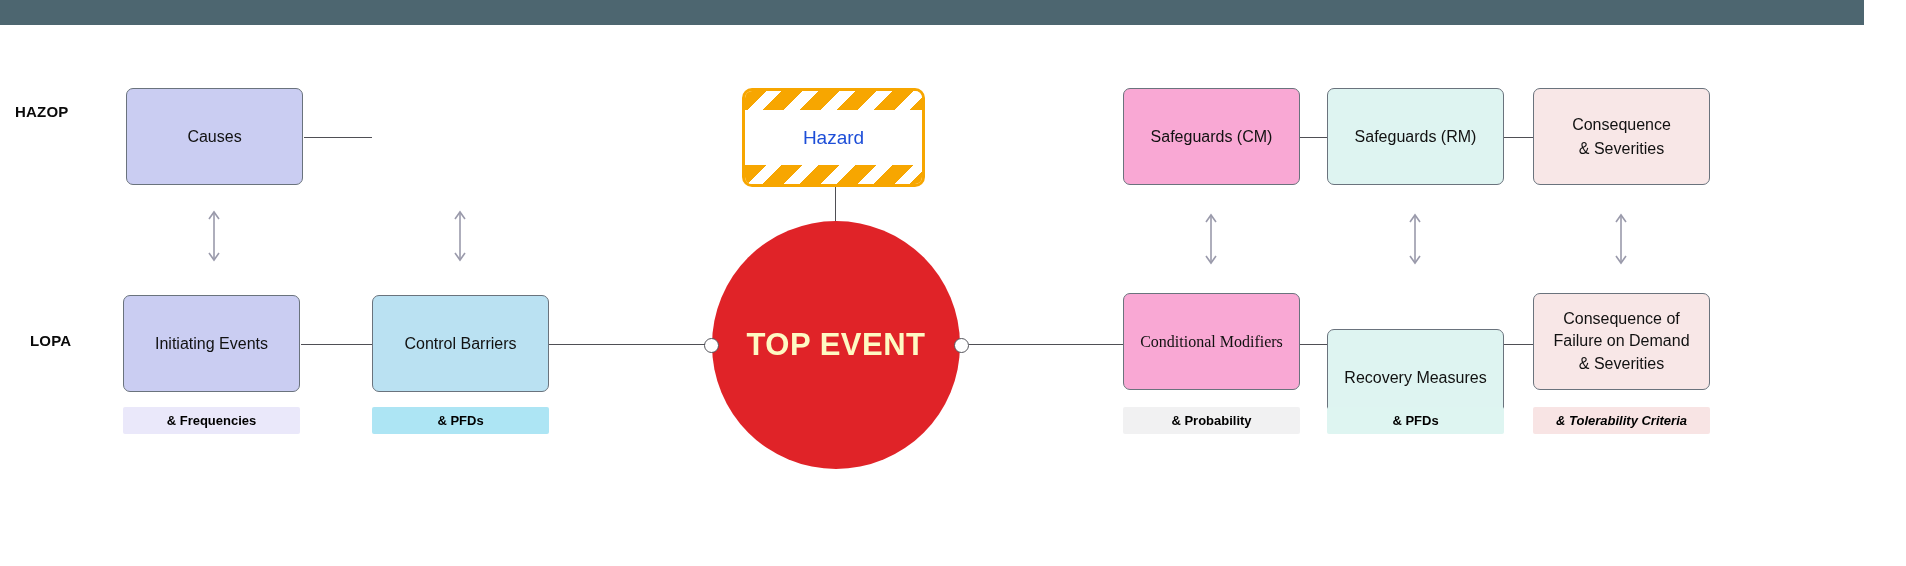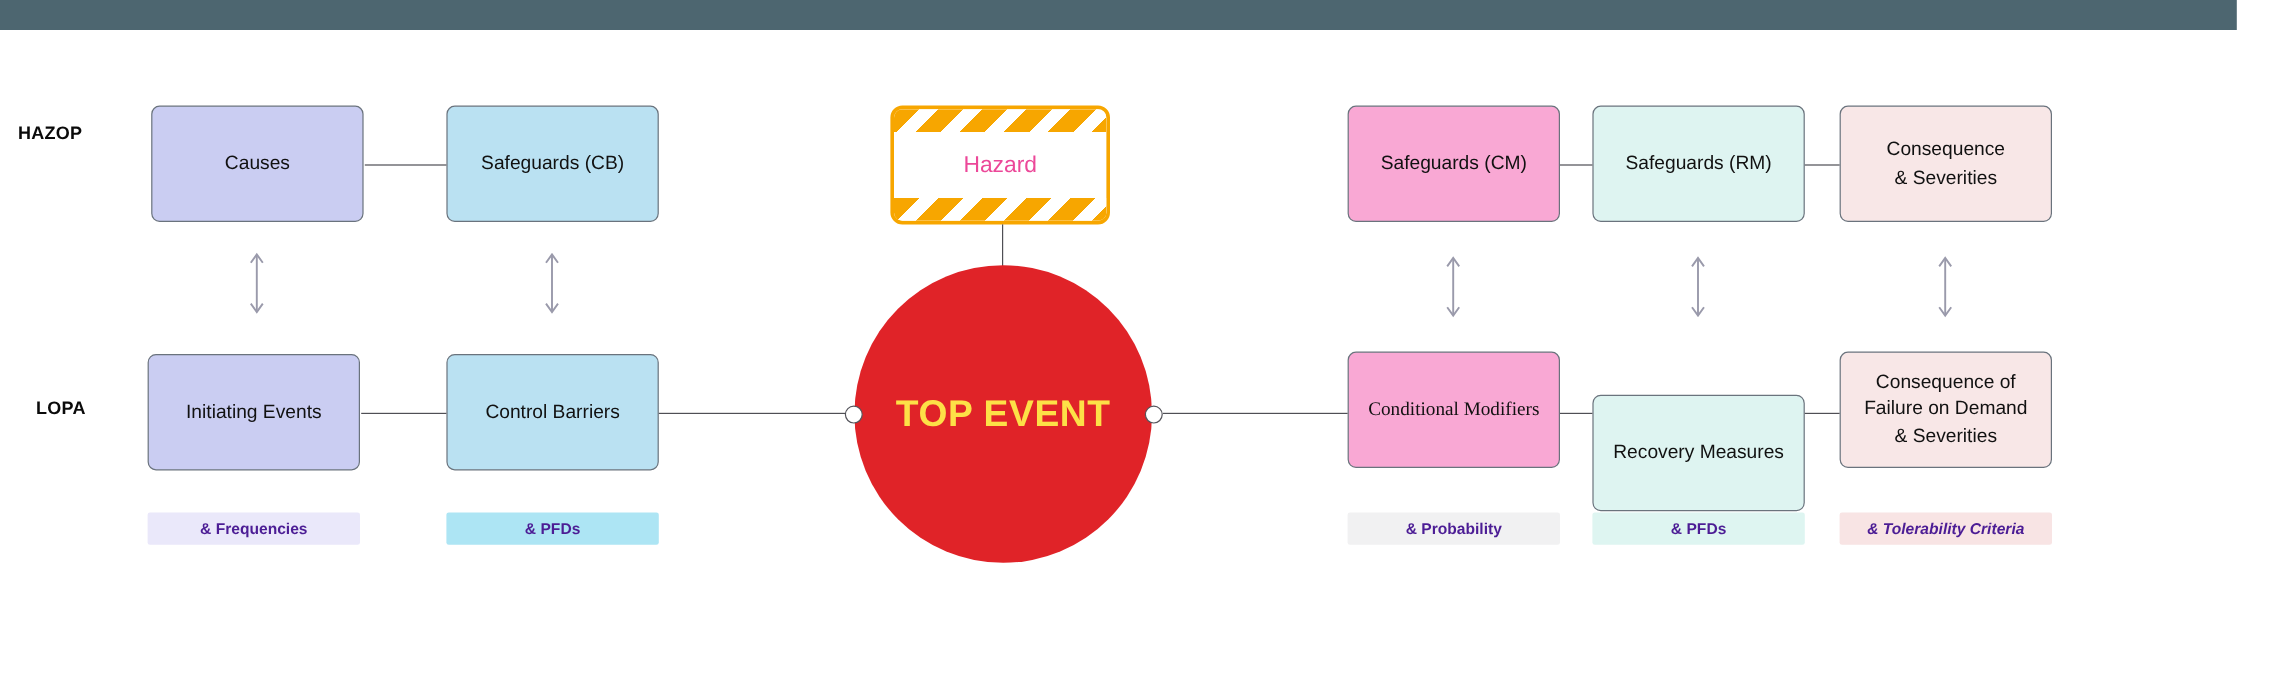--- a/index.html
+++ b/index.html
@@ -5,62 +5,61 @@
   html,body{margin:0;padding:0;background:#ffffff;}
   body{font-family:"Liberation Sans", sans-serif; color:#111;}
   .canvas{position:relative;width:1864px;height:566px;background:#ffffff;overflow:hidden;}
   .topbar{position:absolute;left:0;top:0;width:1906px;height:25px;background:#4d6670;}
   .rowlabel{position:absolute;font-size:15px;font-weight:700;letter-spacing:.2px;color:#0a0a0a;}
   .node{position:absolute;width:177px;height:97px;border:1px solid #6a737d;border-radius:7px;
         display:flex;align-items:center;justify-content:center;text-align:center;
         font-size:16px;line-height:1.45;white-space:pre-line;box-sizing:border-box;}
   .tag{position:absolute;width:177px;height:27px;border-radius:2px;
        display:flex;align-items:center;justify-content:center;
-       font-size:13px;font-weight:700;color:#4c1d95;margin-top:20px;}
+       font-size:13px;font-weight:700;color:#000000;}
   .c-purple{background:#cacdf2;}
   .c-blue{background:#bae1f2;}
   .c-gray{background:#f9a8d4;}
   .c-cyan{background:#def4f1;}
   .c-pink{background:#f8e7e7;}
   .t-purple{background:#eae8fa;}
   .t-blue{background:#ade5f4;}
   .t-gray{background:#f1f1f2;}
   .t-cyan{background:#def5f1;}
   .t-pink{background:#f8e4e4;}
   .hline{position:absolute;height:1px;background:#4f4f55;}
   .vline{position:absolute;width:1px;background:#4f4f55;}
   .arrow{position:absolute;width:16px;height:54px;}
   .hazard{position:absolute;left:742px;top:88px;width:183px;height:99px;box-sizing:border-box;
           border:3px solid #f7a600;border-radius:10px;background:#ffffff;overflow:hidden;
           display:flex;flex-direction:column;}
   .hz-band{height:19px;flex:0 0 19px;
            background:repeating-linear-gradient(135deg,#f7a600 0 15px,#ffffff 15px 26px);}
   .hz-mid{flex:1;display:flex;align-items:center;justify-content:center;
-          font-size:19px;color:#ec4899;}
+          font-size:19px;color:#1d4ed8;}
   .topevent{position:absolute;left:712px;top:221px;width:248px;height:248px;border-radius:50%;
             background:#e02328;display:flex;align-items:center;justify-content:center;
-            color:#fde047;font-size:31px;font-weight:700;letter-spacing:.5px;}
+            color:#fef9c3;font-size:31px;font-weight:700;letter-spacing:.5px;}
   .dot{position:absolute;width:13px;height:13px;border-radius:50%;background:#ffffff;
        border:1.5px solid #55555c;box-sizing:content-box;}
 </style>
 </head>
 <body>
 
 <div class="canvas">
 
   <div class="topbar"></div>
 
   <div class="rowlabel" style="left:15px;top:103px;">HAZOP</div>
   <div class="rowlabel" style="left:30px;top:332px;">LOPA</div>
 
   <div class="node c-purple" style="left:126px;top:88px;">Causes</div>
   <div class="node c-purple" style="left:123px;top:295px;">Initiating Events</div>
   <div class="tag t-purple" style="left:123px;top:407px;">&amp; Frequencies</div>
 
-  <div class="node c-blue" style="left:372px;top:88px;">Safeguards (CB)</div>
   <div class="node c-blue" style="left:372px;top:295px;">Control Barriers</div>
   <div class="tag t-blue" style="left:372px;top:407px;">&amp; PFDs</div>
 
   <div class="hazard">
     <div class="hz-band"></div>
     <div class="hz-mid">Hazard</div>
     <div class="hz-band"></div>
   </div>
   <div class="vline" style="left:835px;top:187px;height:36px;"></div>
   <div class="topevent">TOP EVENT</div>

